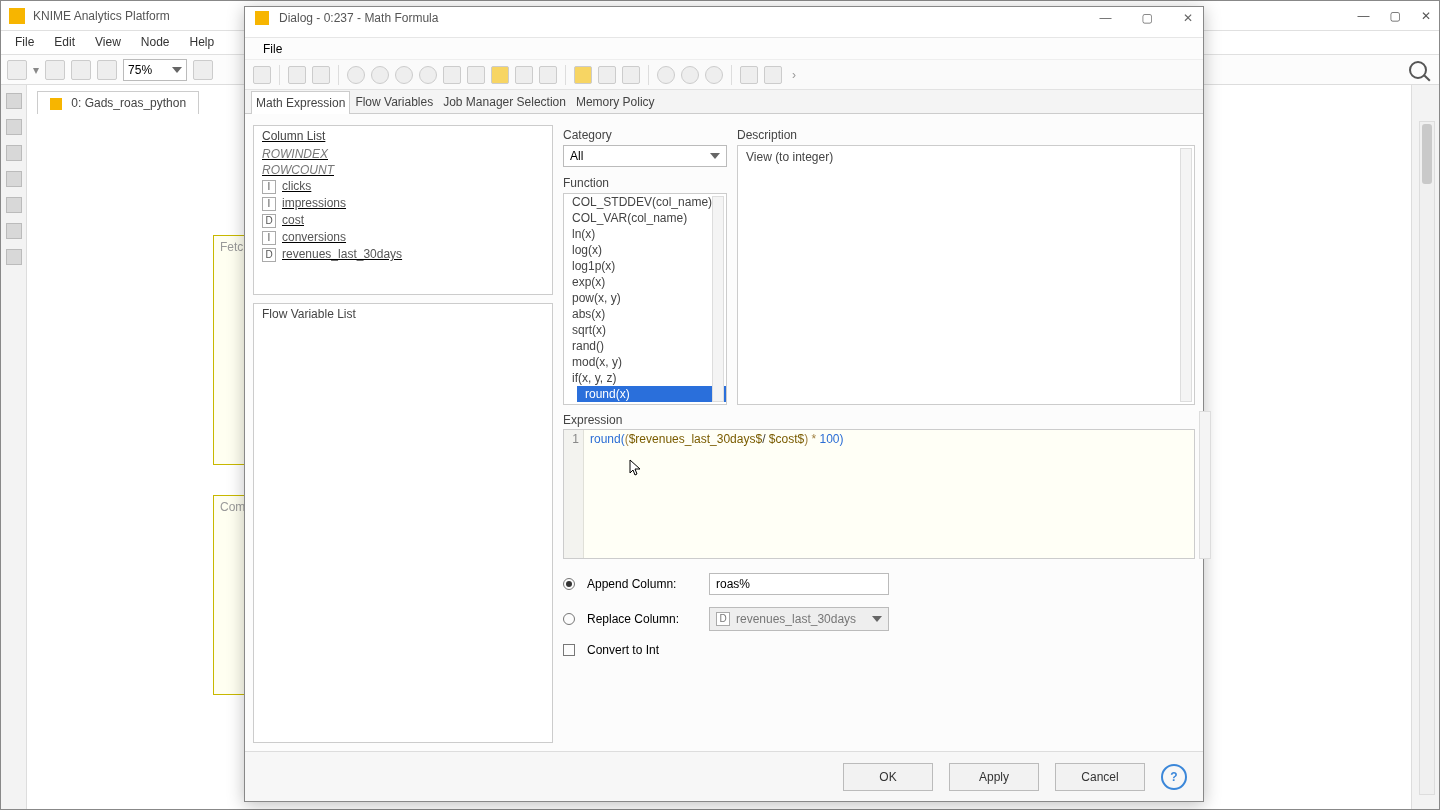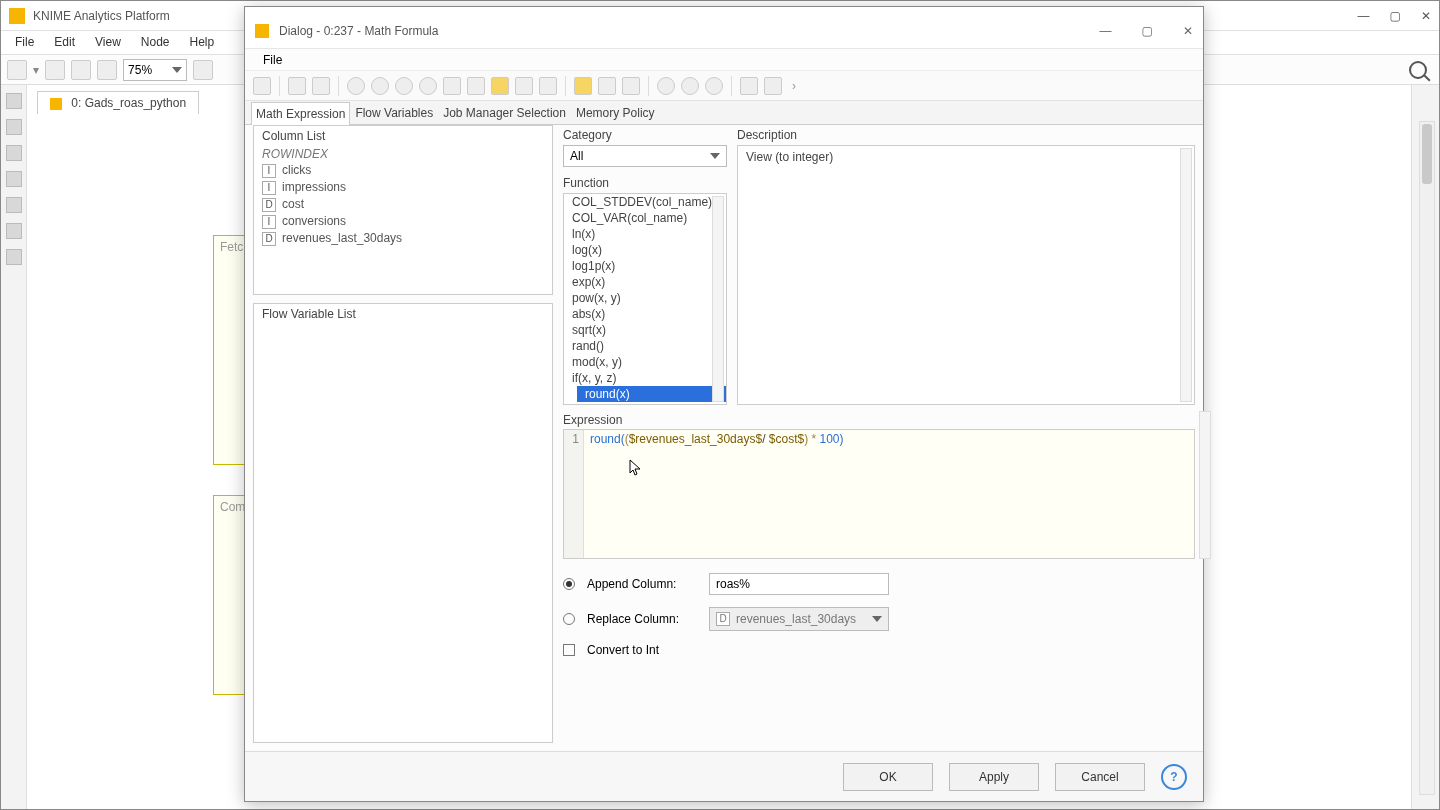--- a/index.html
+++ b/index.html
@@ -25,41 +25,41 @@
   .search-icon::after { content:""; position:absolute; width:8px; height:2px; background:#555; transform:rotate(45deg); right:-6px; bottom:-2px; }
   
   .canvas { position:absolute; left:36px; top:120px; right:40px; bottom:10px; background:#fff; }
   .yellow-box { position:absolute; border:1px solid #c8b800; background:rgba(255,255,200,0.25); color:#777; padding:4px 6px; }
   .faint { color:#9a9a9a; }
   .node { position:absolute; width:32px; height:32px; background:#f2c36b; border:1px solid #b38b2e; }
   .node.gray { background:#e2e2e2; border-color:#aaa; }
   .node-label { position:absolute; color:#9a9a9a; font-size:10px; text-align:center; width:90px; }
   
   .dialog { position:absolute; left:244px; top:6px; width:960px; height:796px; background:#fcfcfc; border:1px solid #888; box-shadow:0 3px 16px rgba(0,0,0,0.25); }
-  .dlg-titlebar { height:42px; display:flex; align-items:flex-end; padding:10px 10px; background:#fff; border-bottom:1px solid #e6e6e6; }
+  .dlg-titlebar { height:31px; display:flex; align-items:flex-start; padding:4px 10px; background:#fff; border-bottom:1px solid #e6e6e6; }
   .dlg-titlebar .app-icon { width:14px; height:14px; background:#f7b500; margin-right:10px; }
   .dlg-titlebar .title { color:#555; }
   .dlg-titlebar .spacer { flex:1; }
   .dlg-winbtns { display:flex; gap:30px; color:#666; font-size:14px; }
   .dlg-menubar { height:22px; padding:2px 10px; display:flex; align-items:center; border-bottom:1px solid #eee; }
   .dlg-menubar .mi { padding:2px 8px; }
   .dlg-toolbar { height:30px; display:flex; align-items:center; gap:6px; padding:0 8px; border-bottom:1px solid #e2e2e2; background:#fafafa; }
   .dlg-toolbar .sep { width:1px; height:20px; background:#ddd; margin:0 2px; }
   .dlg-toolbar .tb { width:18px; height:18px; background:#eee; border:1px solid #ccc; border-radius:2px; }
   .dlg-toolbar .tb.circ { border-radius:50%; }
   .dlg-toolbar .tb.sq { background:#f7d563; }
   .tabstrip { display:flex; border-bottom:1px solid #ccc; background:#f4f4f4; padding-left:6px; }
   .tabstrip .tab { padding:4px 4px; color:#444; border:1px solid transparent; border-bottom:none; }
   .tabstrip .tab.active { background:#fff; border-color:#ccc; position:relative; top:1px; }
   .dlg-body { position:absolute; left:8px; right:8px; top:118px; bottom:58px; display:flex; gap:10px; }
   .panel { border:1px solid #ccc; background:#fff; }
   .col-left { width:300px; display:flex; flex-direction:column; gap:8px; }
   .col-right { flex:1; display:flex; flex-direction:column; gap:6px; }
   .panel-title { padding:3px 8px; color:#444; }
-  .column-list { flex:0 0 170px; overflow:auto; }
+  .column-list { flex:0 0 170px; overflow:auto;text-decoration:underline; }
   .column-list .row { padding:1px 8px; color:#555; }
   .column-list .row.italic { font-style:italic; color:#777; }
   .column-list .row .type { display:inline-block; width:14px; height:14px; border:1px solid #aaa; text-align:center; line-height:12px; font-size:10px; margin-right:6px; background:#fff; }
   .flow-var-list { flex:1; }
   .right-top { display:flex; gap:10px; height:280px; }
   .func-col { width:164px; display:flex; flex-direction:column; }
   .select-box { border:1px solid #bbb; background:#fff; padding:3px 6px; display:flex; justify-content:space-between; align-items:center; }
   .chev { border-left:5px solid transparent; border-right:5px solid transparent; border-top:6px solid #666; }
   .func-list { flex:1; border:1px solid #ccc; overflow:auto; background:#fff; position:relative; }
   .func-list .frow { padding:1px 8px; color:#444; white-space:nowrap; }
@@ -265,20 +265,21 @@
     <div class="tab">Flow Variables</div>
     <div class="tab">Job Manager Selection</div>
     <div class="tab">Memory Policy</div>
   </div>
 
   <div class="dlg-body">
     <div class="col-left">
       <div class="panel column-list">
         <div class="panel-title">Column List</div>
         <div class="row italic">ROWINDEX</div>
+        <div class="row italic">ROWCOUNT</div>
         <div class="row"><span class="type">I</span><span>clicks</span></div>
         <div class="row"><span class="type">I</span><span>impressions</span></div>
         <div class="row"><span class="type">D</span><span>cost</span></div>
         <div class="row"><span class="type">I</span><span>conversions</span></div>
         <div class="row"><span class="type">D</span><span>revenues_last_30days</span></div>
       </div>
       <div class="panel flow-var-list">
         <div class="panel-title">Flow Variable List</div>
       </div>
     </div>

